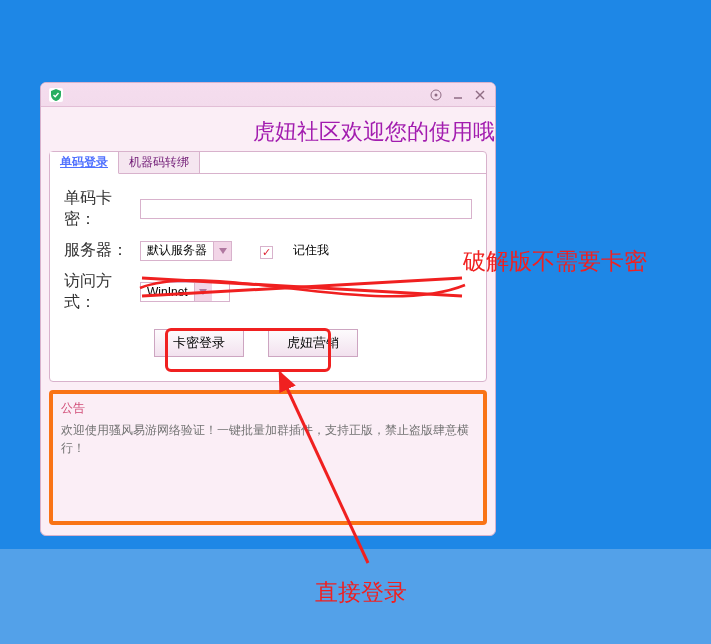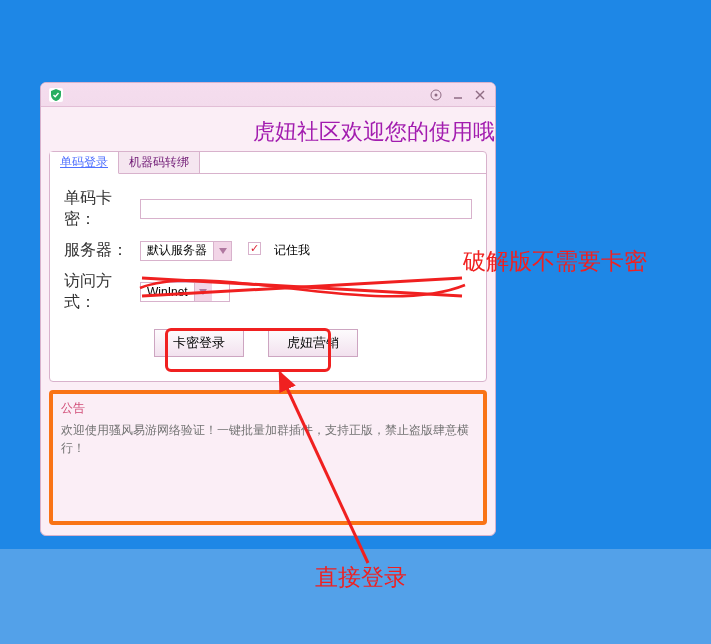--- a/index.html
+++ b/index.html
@@ -43,35 +43,35 @@
       background: #fff;
       border-radius: 4px;
       position: relative;
     }
     .tabs { display:flex; border-bottom:1px solid #d8b2cc; height:22px; }
     .tab {
       padding: 0 10px; font-size:12px; display:flex; align-items:center;
       border-right: 1px solid #d8b2cc; background:#f5e6f0; cursor:pointer;
       color:#701a75;
     }
-    .tab.active { background:#fff; color:#5071ff; border-bottom:1px solid #fff; margin-bottom:-1px; font-weight:normal; text-decoration: underline; }
+    .tab.active { background:#fff; color:#5071ff; border-bottom:1px solid #fff; margin-bottom:-1px; font-weight:bold; text-decoration: underline; }
 
     .form { padding: 14px 14px 16px 14px; }
     .row { display:flex; align-items:center; margin-bottom:10px; gap:8px; }
     .lbl { width:68px; font-size:16px; color:#333; font-family: SimSun, serif; }
     .text-input {
       flex:1; height:20px; border:1px solid #d8b2cc; padding:0 6px; font-size:12px;
     }
     .combo {
       height:20px; border:1px solid #d8b2cc; background:#fff; display:flex; align-items:center; font-size:12px;
       padding:0 0 0 6px; cursor:pointer; position:relative; min-width:90px;
     }
     .combo-arrow { width:18px; height:18px; background:#f2d5e7; border-left:1px solid #d8b2cc; display:flex; align-items:center; justify-content:center; margin-left:6px; }
     .combo-arrow svg { display:block; }
-    .chk { display:flex; align-items:flex-start; gap:13px; cursor:pointer; margin-left:8px; }
+    .chk { display:flex; align-items:flex-end; gap:20px; cursor:pointer; margin-left:20px; }
     .chkbox { width:13px; height:13px; border:1px solid #d8b2cc; display:flex; align-items:center; justify-content:center; background:#fff; }
     .chkbox.checked::after { content:"✓"; color:#d23; font-size:11px; line-height:1; }
 
     .btnrow { display:flex; gap:24px; padding:6px 0 8px 90px; }
     .btn {
       height:28px; min-width:90px; padding:0 16px;
       background: linear-gradient(#fdfbfd, #f2e1ee); border:1px solid #cda5c1;
       cursor:pointer; font-size:13px; font-family: SimSun, serif;
     }
 
@@ -190,13 +190,13 @@
 
   <defs>
     <marker id="arrowhead" markerWidth="8" markerHeight="8" refX="6" refY="3" orient="auto">
       <path d="M0,0 L7,3 L0,6 Z" fill="#f02020"></path>
     </marker>
   </defs>
   <line x1="368" y1="563" x2="280" y2="373" stroke="#f02020" stroke-width="3" marker-end="url(#arrowhead)"></line>
 </svg>
 
 <div class="anno-text big" style="left:463px; top:246px;font-family:Liberation Mono, monospace;">破解版不需要卡密</div>
-<div class="anno-text big" style="left:315px; top:562px;">直接登录</div>
+<div class="anno-text big" style="left:315px; top:577px;">直接登录</div>
 
 </body></html>

